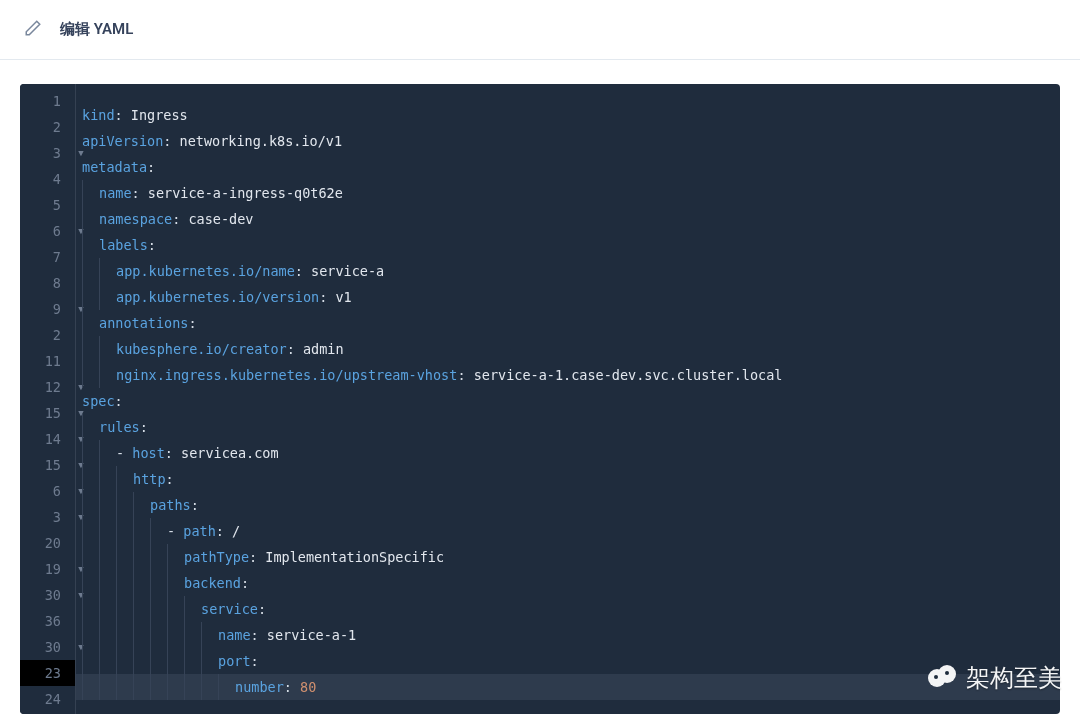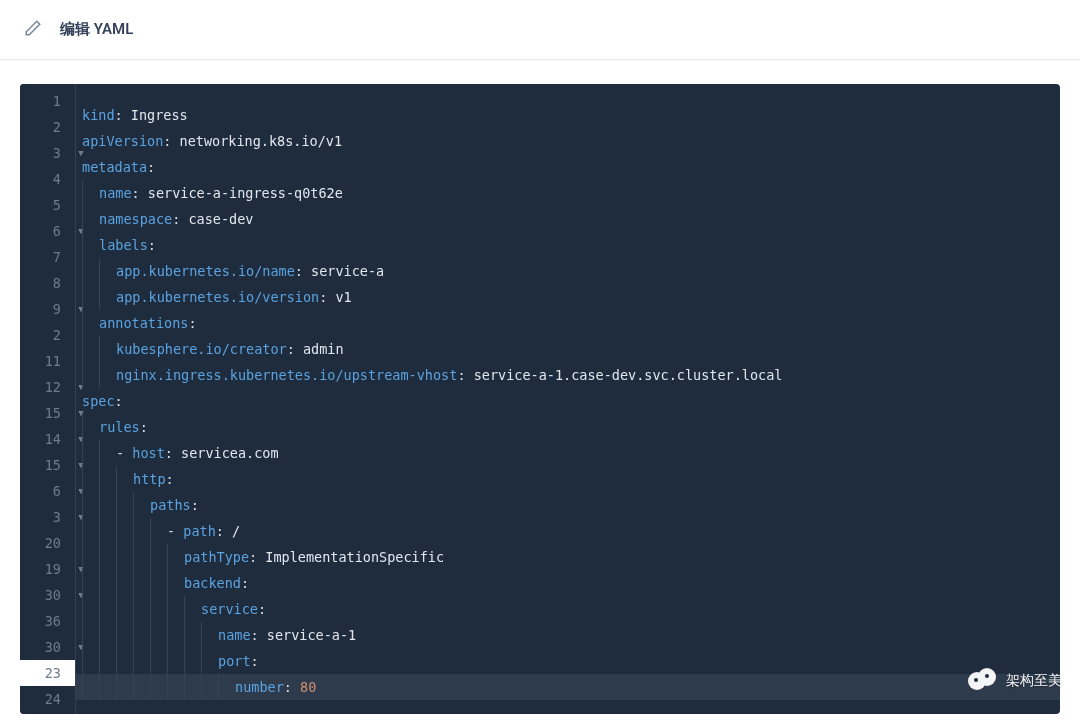--- a/index.html
+++ b/index.html
@@ -60,21 +60,21 @@
       top: 0;
       height: 26px;
       line-height: 26px;
       font-size: 9px;
       color: #6e7b8f;
       width: 10px;
       text-align: center;
       cursor: pointer;
     }
     .gutter-row.highlight {
-      background: #ffffff;
+      background: #000000;
     }
     .gutter-num { padding-right: 10px; display: inline-block; }
     .code-area {
       flex: 1;
       font-family: "SF Mono", Monaco, Consolas, monospace;
       font-size: 13.5px;
       color: #d5dde6;
       padding-top: 18px;
       white-space: pre;
       position: relative;
@@ -99,21 +99,21 @@
     .tok-str { color: #e2e7ee; }
     .tok-num { color: #d0906f; }
     .tok-punc { color: #d5dde6; }
     .watermark {
       position: fixed;
       right: 18px;
       bottom: 30px;
       display: flex;
       align-items: center;
       color: #fff;
-      font-size: 14px;
+      font-size: 24px;
       font-weight: 500;
       opacity: 0.95;
       text-shadow: 0 1px 2px rgba(0,0,0,0.4);
     }
     .watermark-icon {
       width: 30px;
       height: 26px;
       margin-right: 8px;
       position: relative;
     }

